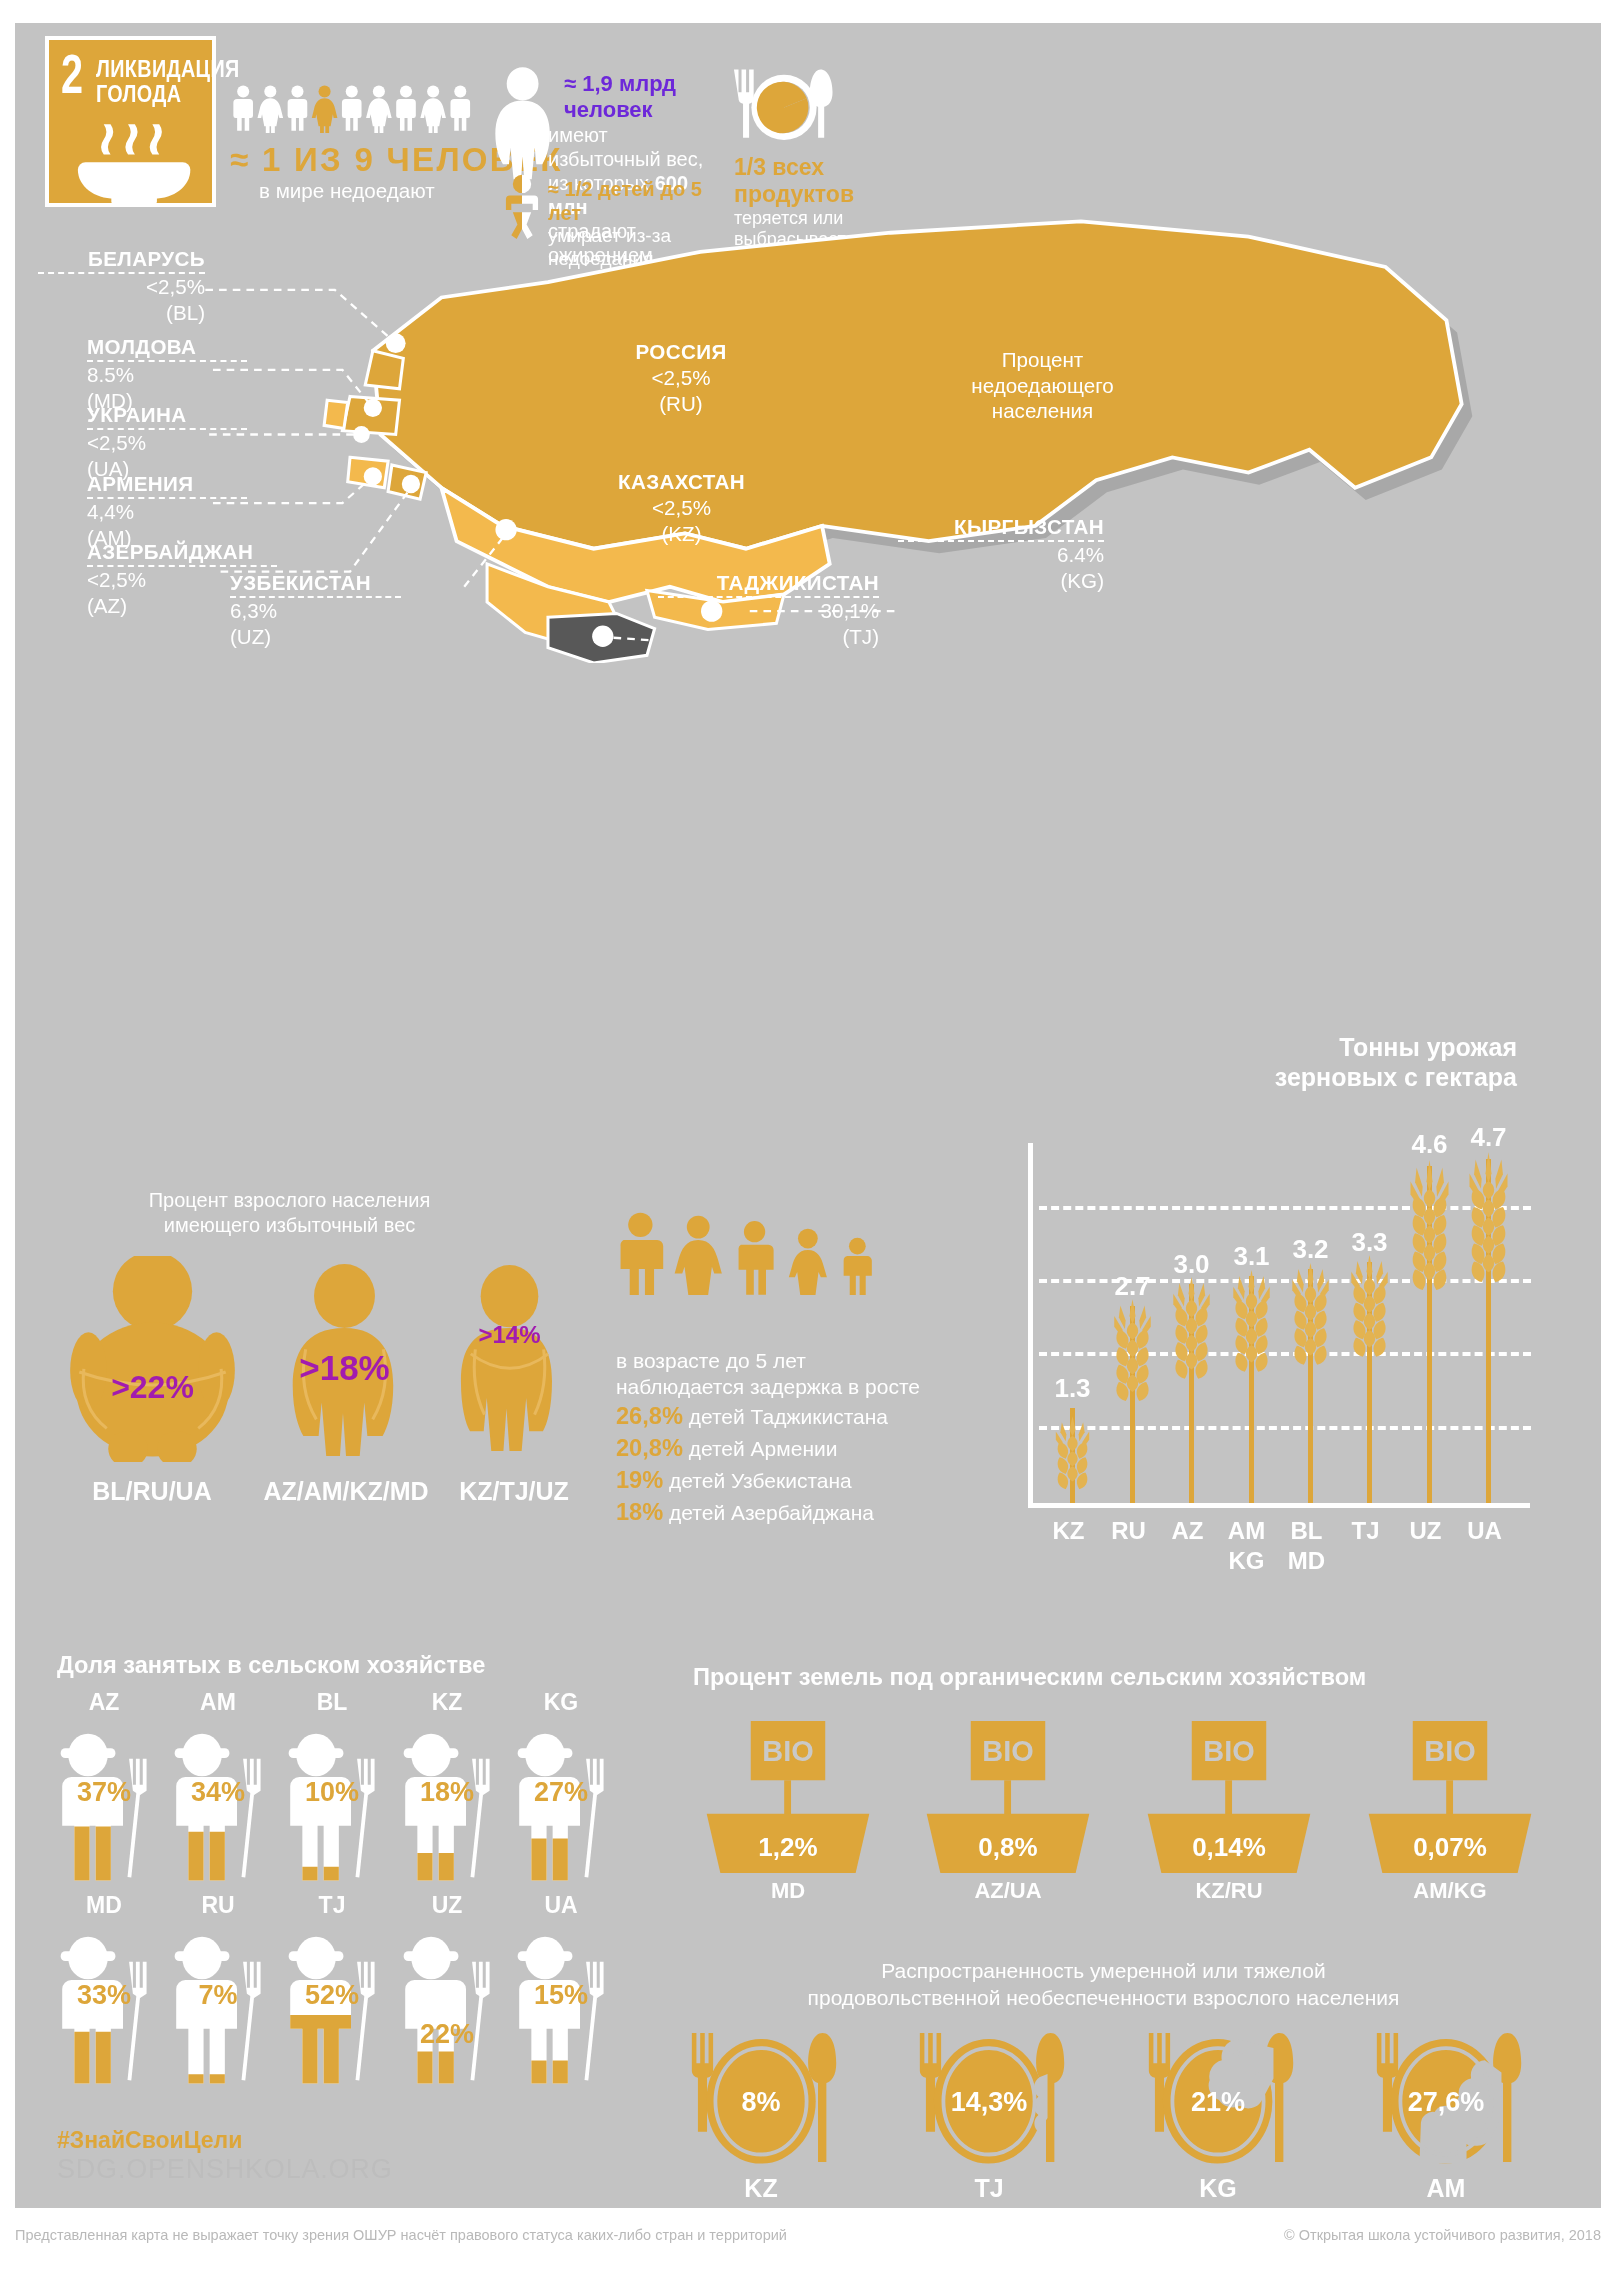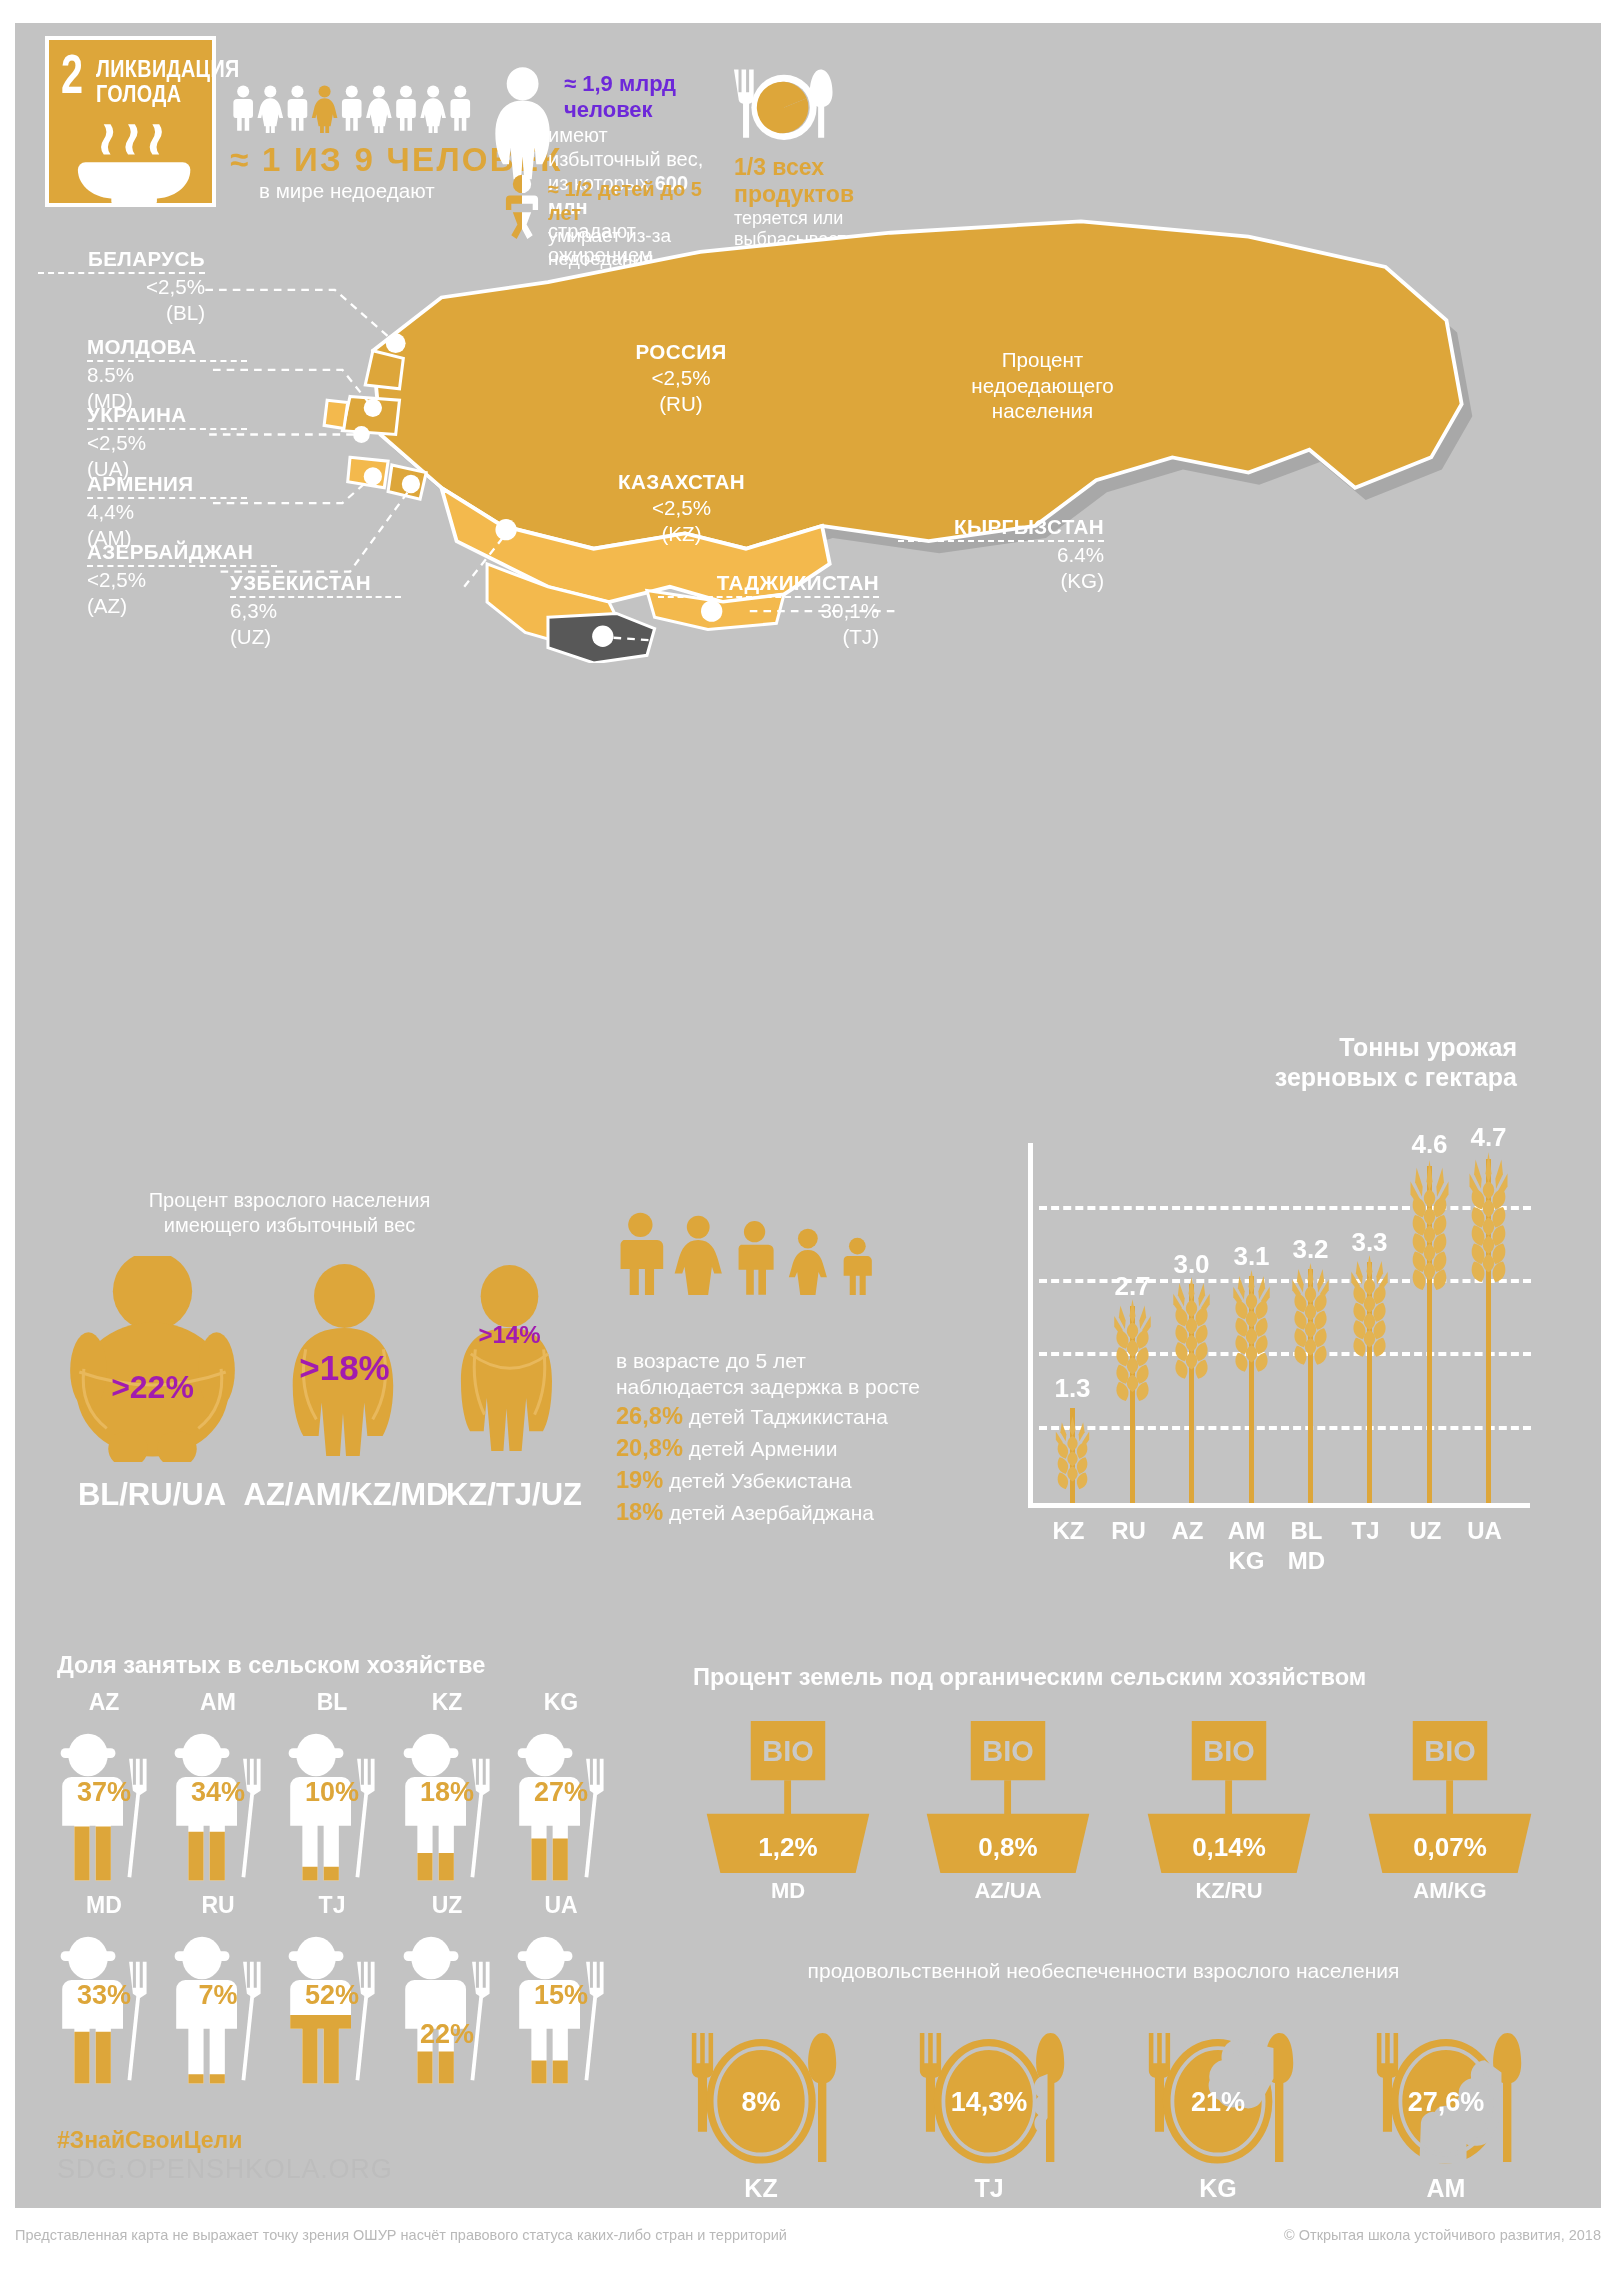--- a/index.html
+++ b/index.html
@@ -78,21 +78,21 @@
 
   .maptitle {
     position:absolute; color:#fff; font-size:20.6px; line-height:1.25; text-align:center;
   }
 
   
   .ow-title { position:absolute; left:46px; top:1195px; width:457px; text-align:center;
               color:#fff; font-size:20px; line-height:1.25; }
   .ow-fig { position:absolute; }
   .ow-pct { position:absolute; color:#a21caf; font-weight:bold; }
-  .ow-cap { position:absolute; color:#fff; font-weight:bold; font-size:31px; text-align:center; }
+  .ow-cap { position:absolute; color:#fff; font-weight:bold; font-size:25px; text-align:center; }
 
   
   .fam-row { position:absolute; left:601px; top:1218px; width:335px; height:76px; }
   .stunt { position:absolute; left:601px; top:1325px; width:396px; }
   .stunt .lead { color:#fff; font-size:21px; line-height:1.22; }
   .stunt .ln { font-size:21px; color:#fff; line-height:1.3; margin-top:1.5px; }
   .stunt .ln b { color:#dda63a; font-size:23.6px; }
 
   
   .wheat-title { position:absolute; right:84px; top:1009px; text-align:right;
@@ -1011,20 +1011,21 @@
       <rect x="76" y="0" width="98" height="78" fill="#dda63a"></rect>
       <rect x="120" y="78" width="9" height="52" fill="#dda63a"></rect>
       <path d="M18 122 h214 l-18 78 h-178 z" fill="#dda63a"></path>
       <text x="125" y="52" text-anchor="middle" fill="#c9c9c9" font-size="38" font-weight="bold" font-family="Liberation Sans, sans-serif">BIO</text>
     </svg>
     <div class="val" style="top:111px;">0,07%</div>
     <div class="cap" style="top:157px;">AM/KG</div>
   </div>
 
   <div class="pl-title">
+    <div>Распространенность умеренной или тяжелой</div>
     <div>продовольственной необеспеченности взрослого населения</div>
   </div>
 
   <div class="plate" style="left:651px; top:2002px;">
     <svg viewBox="0 0 250 190" width="190" height="145">
       <g fill="#dda63a">
         <path d="M34 10 h6 v40 h5 v-40 h6 v40 h5 v-40 h6 v50 a9 9 0 0 1 -8 9 v71 h-12 v-71 a9 9 0 0 1 -8 -9z"></path>
         <path d="M206 10 c12 0 18 18 18 40 c0 16 -6 24 -13 26 v104 h-11 v-104 c-7 -2 -13 -10 -13 -26 c0 -22 7 -40 19 -40z"></path>
         <ellipse cx="125" cy="100" rx="72" ry="82"></ellipse>
       </g>

